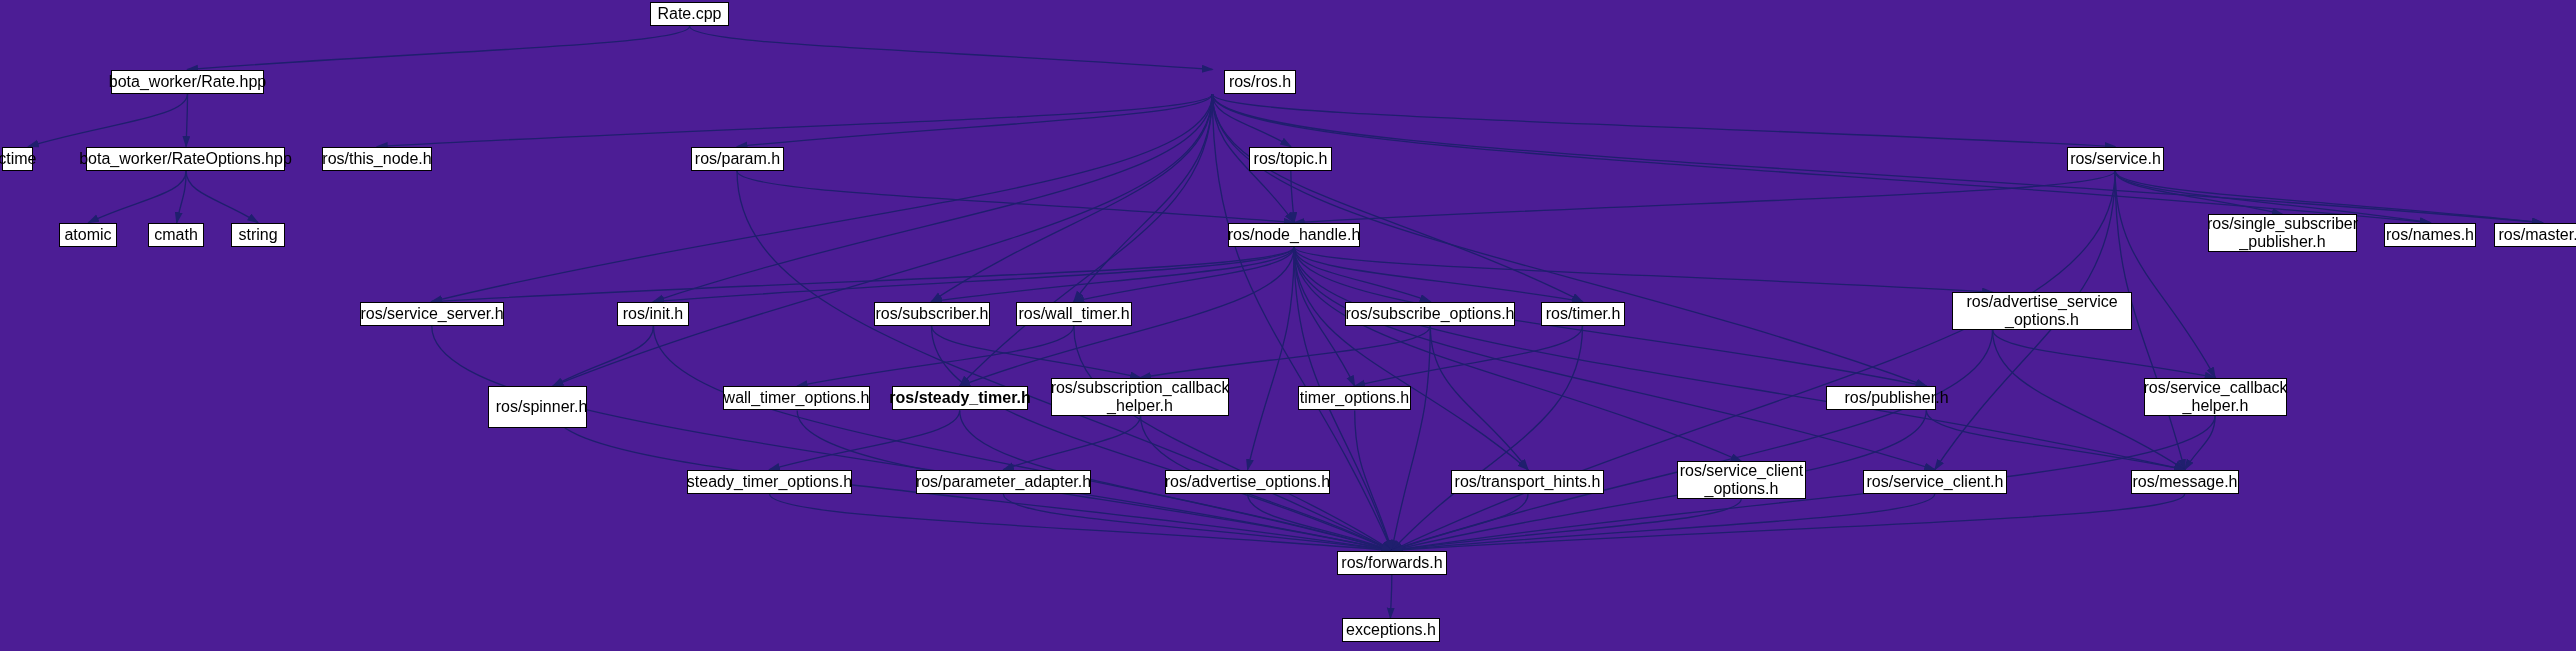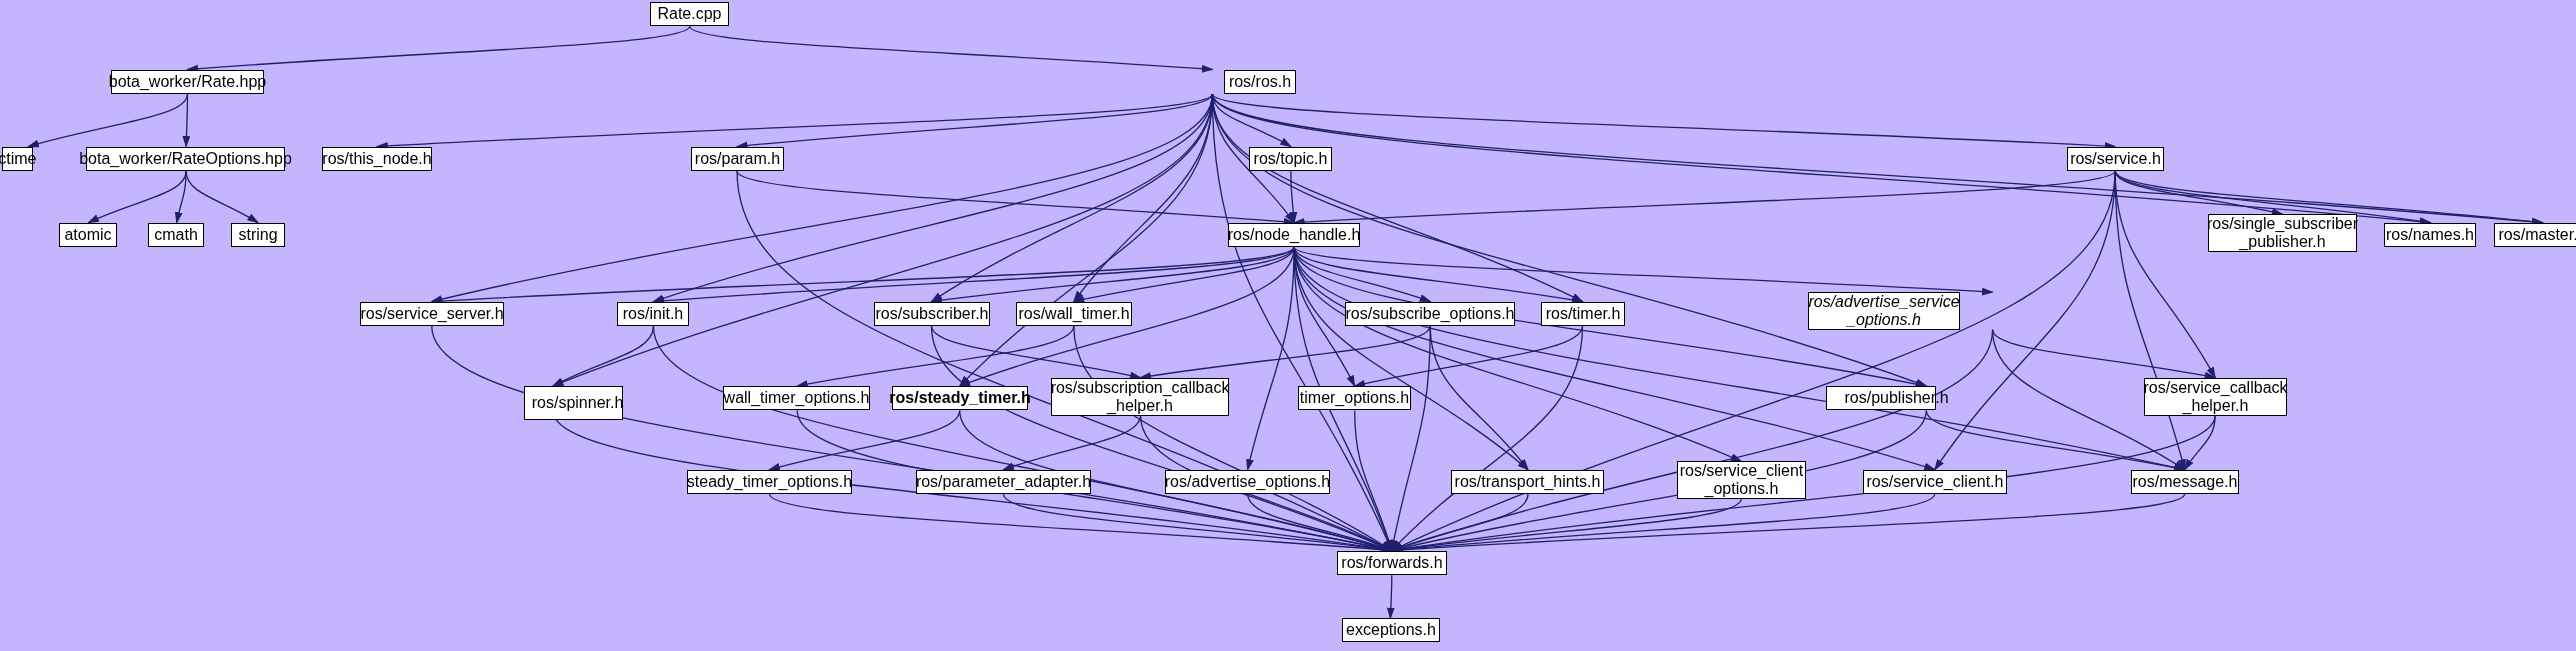--- a/index.html
+++ b/index.html
@@ -4,21 +4,21 @@
 <style>
   html, body {
     margin: 0;
     padding: 0;
     background: #ffffff;
   }
   #canvas {
     position: relative;
     width: 2576px;
     height: 651px;
-    background: #c4b5fd;
+    background: #4c1d95;
     font-family: "Liberation Sans", sans-serif;
     overflow: hidden;
   }
   #edges {
     position: absolute;
     left: 0;
     top: 0;
     width: 2576px;
     height: 651px;
     pointer-events: none;
@@ -152,23 +152,23 @@
     <div class="node" style="left: 2208px; top: 214px; width: 149px; height: 38px;">ros/single_subscriber
 _publisher.h</div>
     <div class="node" style="left: 2384px; top: 223px; width: 92px; height: 24.4px;">ros/names.h</div>
     <div class="node" style="left: 2494px; top: 223px; width: 97px; height: 24.4px;">ros/master.h</div>
     <div class="node" style="left: 360px; top: 302px; width: 144px; height: 24.4px;">ros/service_server.h</div>
     <div class="node" style="left: 617px; top: 302px; width: 72px; height: 24.4px;">ros/init.h</div>
     <div class="node" style="left: 874px; top: 302px; width: 116px; height: 24.4px;">ros/subscriber.h</div>
     <div class="node" style="left: 1016px; top: 302px; width: 116px; height: 24.4px;">ros/wall_timer.h</div>
     <div class="node" style="left: 1345px; top: 302px; width: 170px; height: 24.4px;">ros/subscribe_options.h</div>
     <div class="node" style="left: 1541px; top: 302px; width: 84px; height: 24.4px;">ros/timer.h</div>
-    <div class="node" style="left: 1808px; top: 292px; width: 152px; height: 38px; font-style: italic;">ros/advertise_service
+    <div class="node" style="left: 1952px; top: 292px; width: 180px; height: 38px;">ros/advertise_service
 _options.h</div>
-    <div class="node" style="left: 524px; top: 386px; width: 99px; height: 34px; padding-left: 8px;">ros/spinner.h</div>
+    <div class="node" style="left: 488px; top: 386px; width: 99px; height: 42px; padding-left: 8px;">ros/spinner.h</div>
     <div class="node" style="left: 723px; top: 386px; width: 147px; height: 24.4px;">wall_timer_options.h</div>
     <div class="node" style="left: 892px; top: 386px; width: 136px; height: 24.4px; font-weight: bold;">ros/steady_timer.h</div>
     <div class="node" style="left: 1051px; top: 378px; width: 178px; height: 38px;">ros/subscription_callback
 _helper.h</div>
     <div class="node" style="left: 1298px; top: 386px; width: 113px; height: 24.4px;">timer_options.h</div>
     <div class="node" style="left: 1826px; top: 386px; width: 110px; height: 24.4px; padding-left: 31px;">ros/publisher.h</div>
     <div class="node" style="left: 2144px; top: 378px; width: 143px; height: 38px;">ros/service_callback
 _helper.h</div>
     <div class="node" style="left: 687px; top: 470px; width: 165px; height: 24.4px;">steady_timer_options.h</div>
     <div class="node" style="left: 916px; top: 470px; width: 175px; height: 24.4px;">ros/parameter_adapter.h</div>

